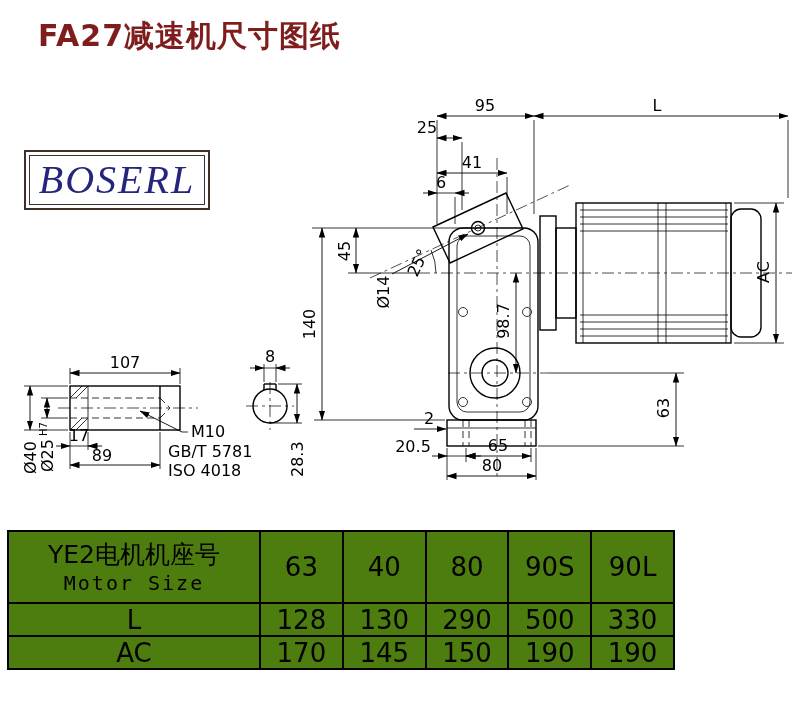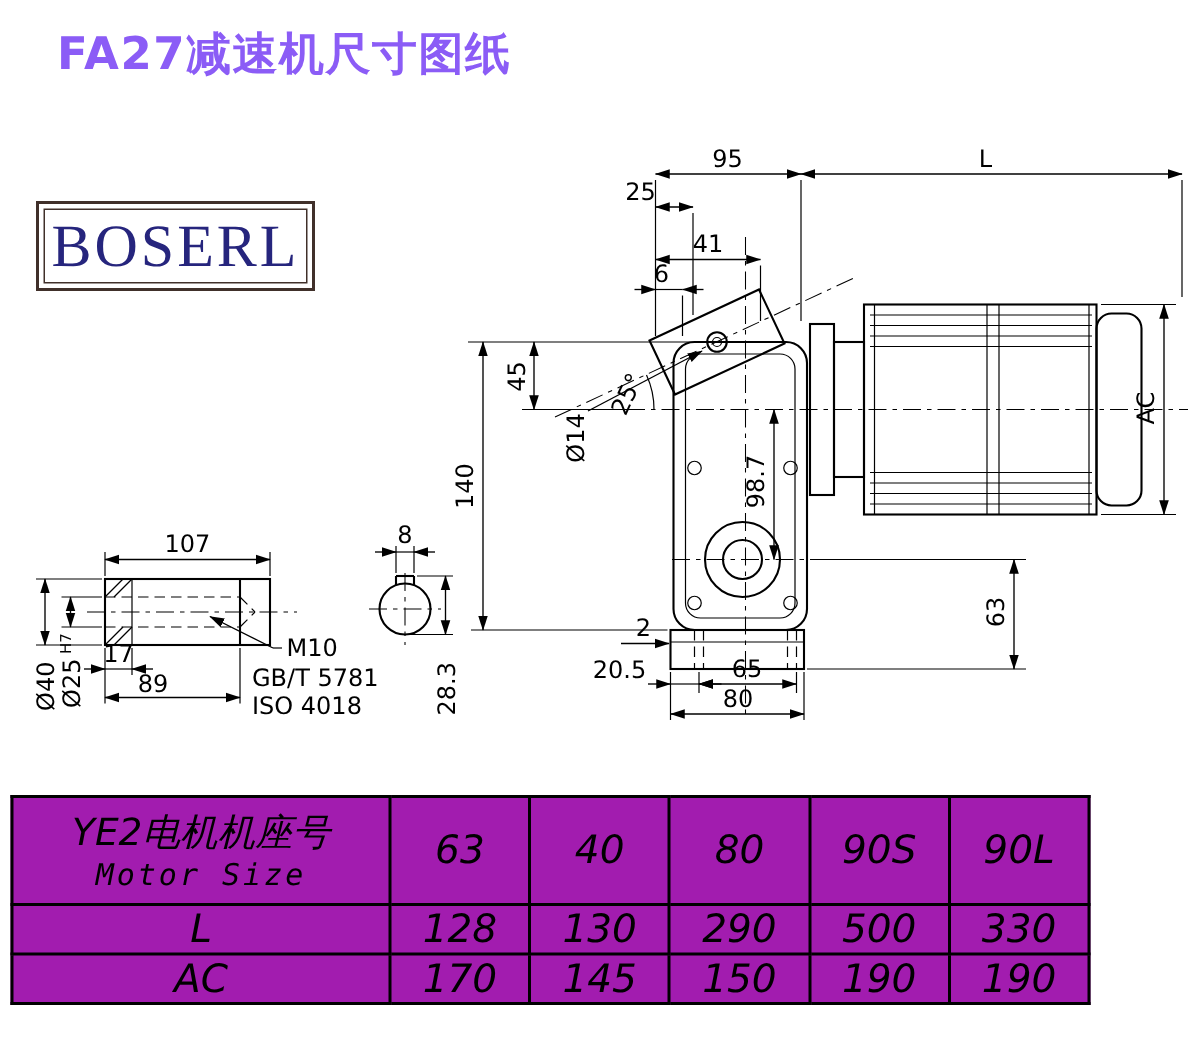--- a/index.html
+++ b/index.html
@@ -1,43 +1,43 @@
 <!DOCTYPE html>
 <html><head>
 <meta charset="utf-8">
 <style>
   html,body { margin:0; padding:0; background:#fff; }
   .page { position:relative; width:800px; height:708px; background:#ffffff;
           font-family:"DejaVu Sans", sans-serif; overflow:hidden; }
 
   .title { position:absolute; left:38px; top:16px; font-size:30px; font-weight:bold;
-           color:#8b5cf6; letter-spacing:1px; white-space:nowrap; }
-
-  .logo { position:absolute; left:24px; top:134px; width:182px; height:56px;
+           color:#7f1d1d; letter-spacing:1px; white-space:nowrap; }
+
+  .logo { position:absolute; left:24px; top:150px; width:182px; height:56px;
           border:2px solid #40302a; box-shadow: inset 0 0 0 3px #fff, inset 0 0 0 4px #40302a;
-          display:flex; align-items:center; justify-content:center; background:#fff; }
+          display:flex; align-items:center; justify-content:center; background:#fff;font-style:italic; }
   .logo span { font-family:"Liberation Serif", serif; font-size:40px; color:#26257d;
                letter-spacing:2px; line-height:1; }
 
   svg.drawing { position:absolute; left:0; top:58px; }
 
   
   .ol  { fill:none; stroke:#000; stroke-width:1.4; }
   .tl  { fill:none; stroke:#000; stroke-width:0.8; }
   .cl  { fill:none; stroke:#000; stroke-width:0.7; stroke-dasharray:12 4 3 4; }
   .hid { fill:none; stroke:#000; stroke-width:0.8; stroke-dasharray:7 4; }
   .dim { fill:none; stroke:#000; stroke-width:0.9; marker-start:url(#arr); marker-end:url(#arr); }
   .ae  { fill:none; stroke:#000; stroke-width:0.9; marker-end:url(#arr); }
   .as  { fill:none; stroke:#000; stroke-width:0.9; marker-start:url(#arr); }
   .d   { font-family:"DejaVu Sans", sans-serif; font-size:16px; fill:#000; text-anchor:middle; }
   .start { text-anchor:start; }
   .sup { font-size:10px; }
 
-  table.dims { position:absolute; left:7px; top:530px; width:720px;
-               border-collapse:collapse; table-layout:fixed; background:#a21caf;font-style:italic; }
+  table.dims { position:absolute; left:7px; top:530px; width:668px;
+               border-collapse:collapse; table-layout:fixed; background:#4d7c0f; }
   table.dims td { border:2px solid #000; text-align:center; vertical-align:middle;
                   color:#000; font-size:26px; padding:0; }
   tr.t-hdr { height:72px; }
   tr.t-row { height:33px; }
   td .cn { font-size:25px; line-height:1.3; }
   td .en { font-family:"DejaVu Sans Mono", monospace; font-size:20px; letter-spacing:2px; line-height:1.2; }
 </style>
 </head>
 <body>
 

